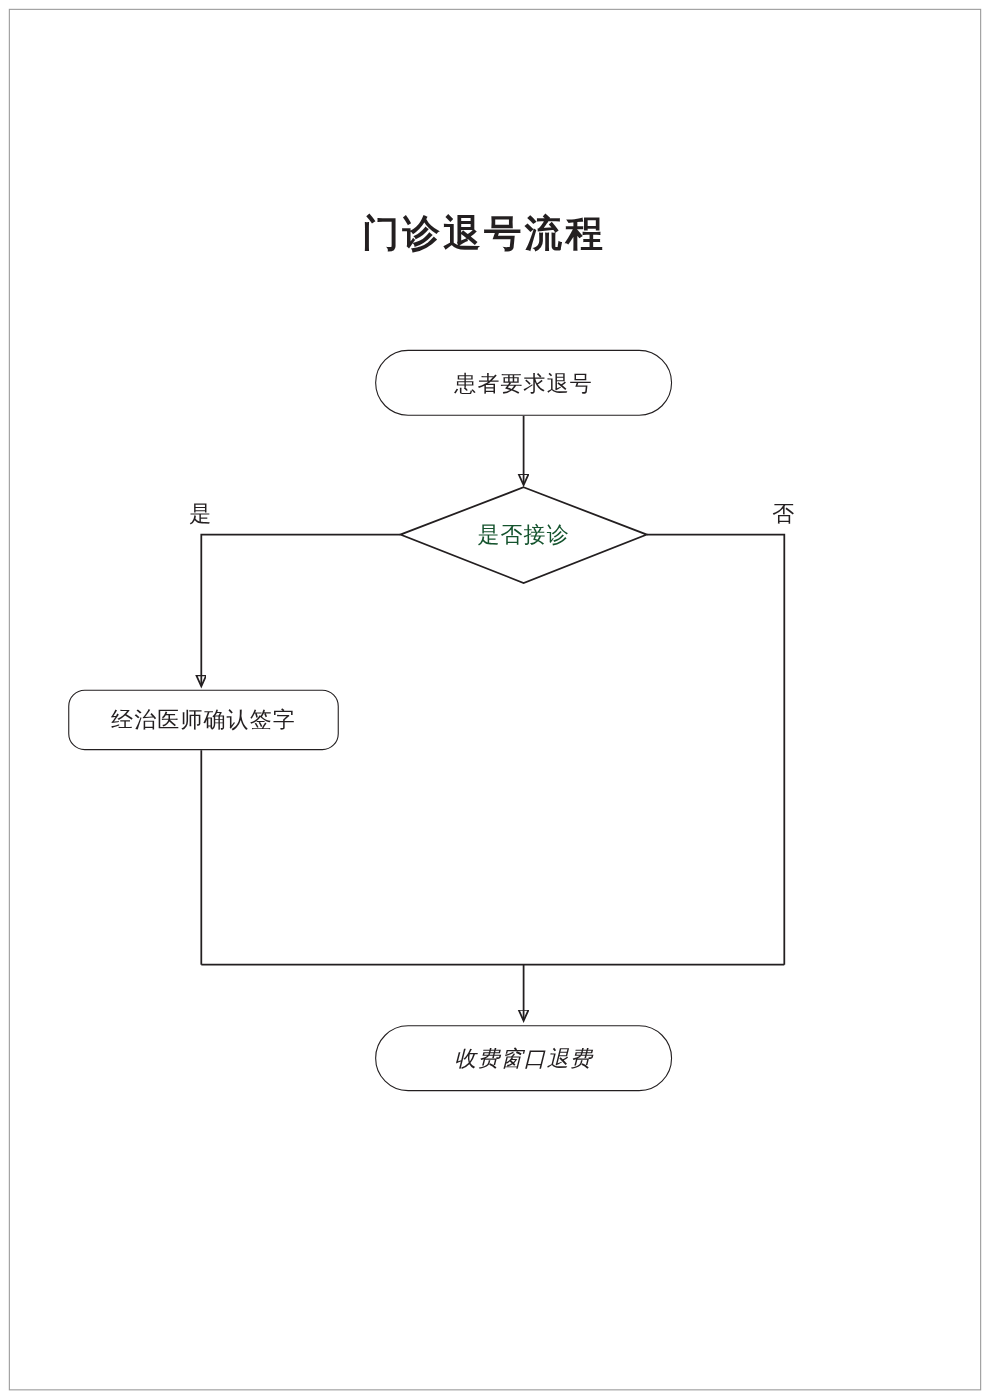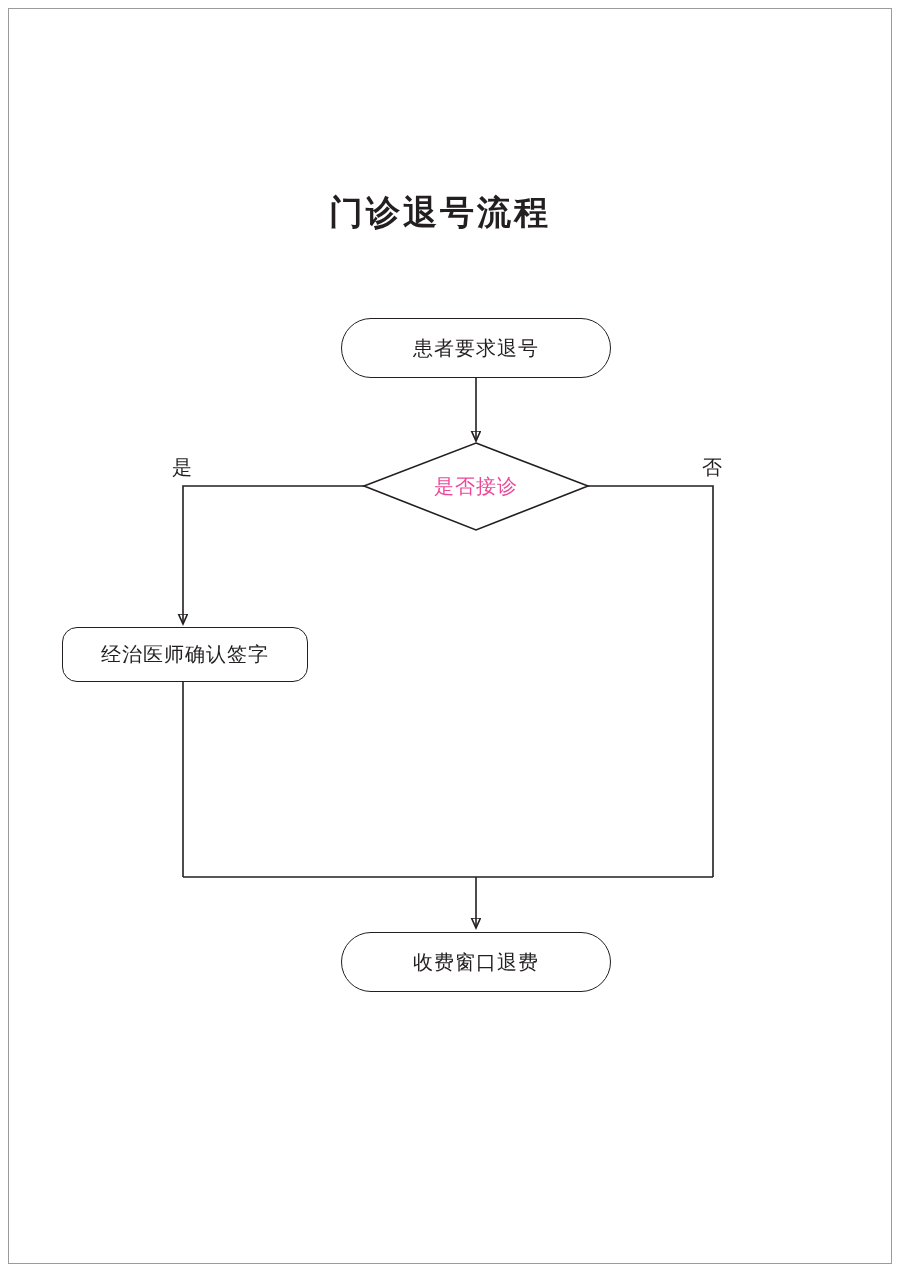--- a/index.html
+++ b/index.html
@@ -45,37 +45,37 @@
     font-size: 20px;
     letter-spacing: 1px;
   }
   .terminator {
     left: 341px;
     width: 270px;
     height: 60px;
     border-radius: 30px;
   }
   .terminator.start { top: 318px; }
-  .terminator.end   { top: 932px; }
+  .terminator.end   { top: 932px; font-style: italic; }
   .process {
     left: 62px;
     top: 627px;
     width: 246px;
     height: 55px;
     border-radius: 15px;
   }
   .decision-label {
     position: absolute;
     left: 366px;
     top: 473px;
     width: 220px;
     text-align: center;
     font-size: 20px;
     letter-spacing: 1px;
-    color: #ec4899;
+    color: #14532d;
   }
   .branch-label {
     position: absolute;
     top: 454px;
     font-size: 20px;
     color: #231f20;
   }
   .branch-label.yes { left: 172px; }
   .branch-label.no  { left: 702px; }
   svg.flow {

